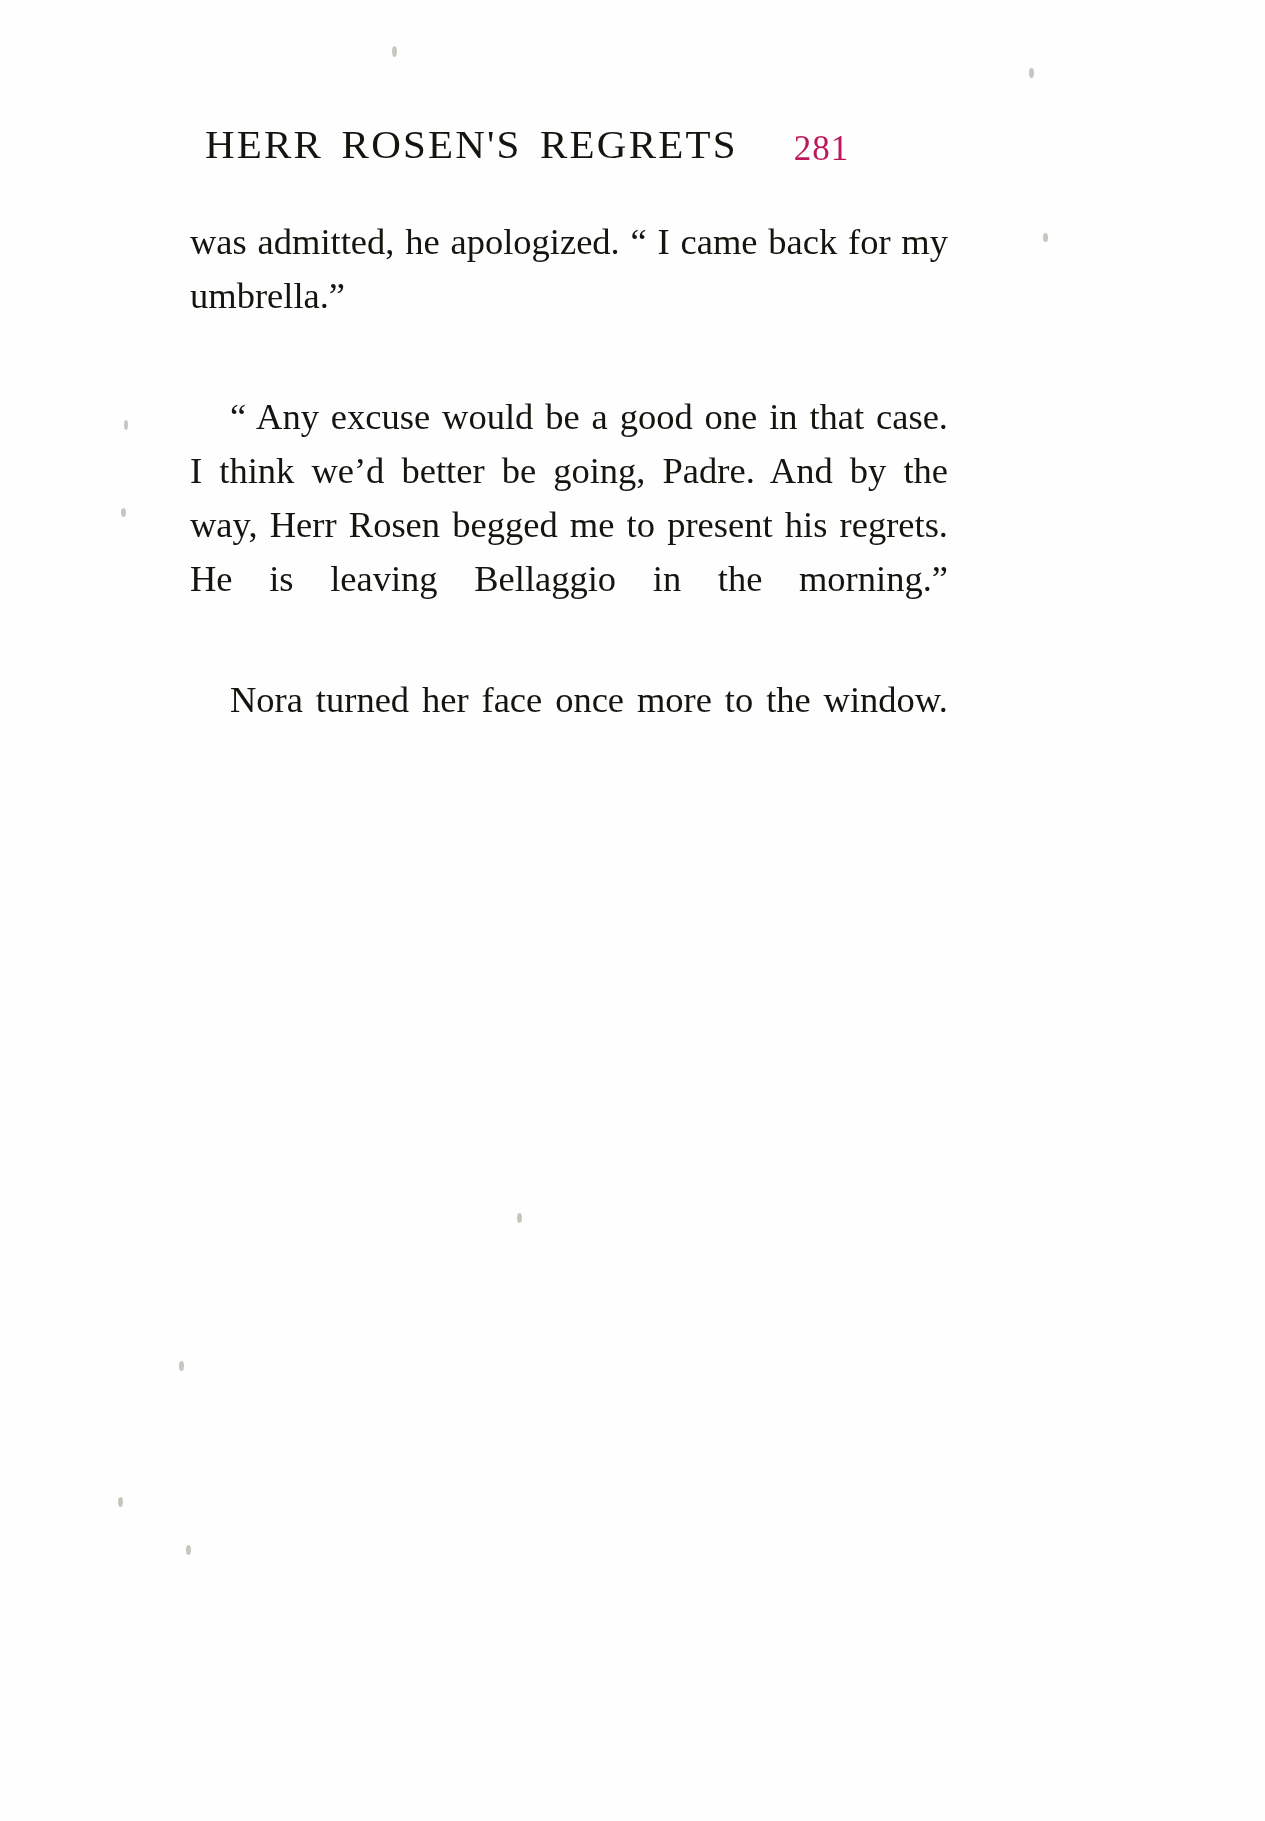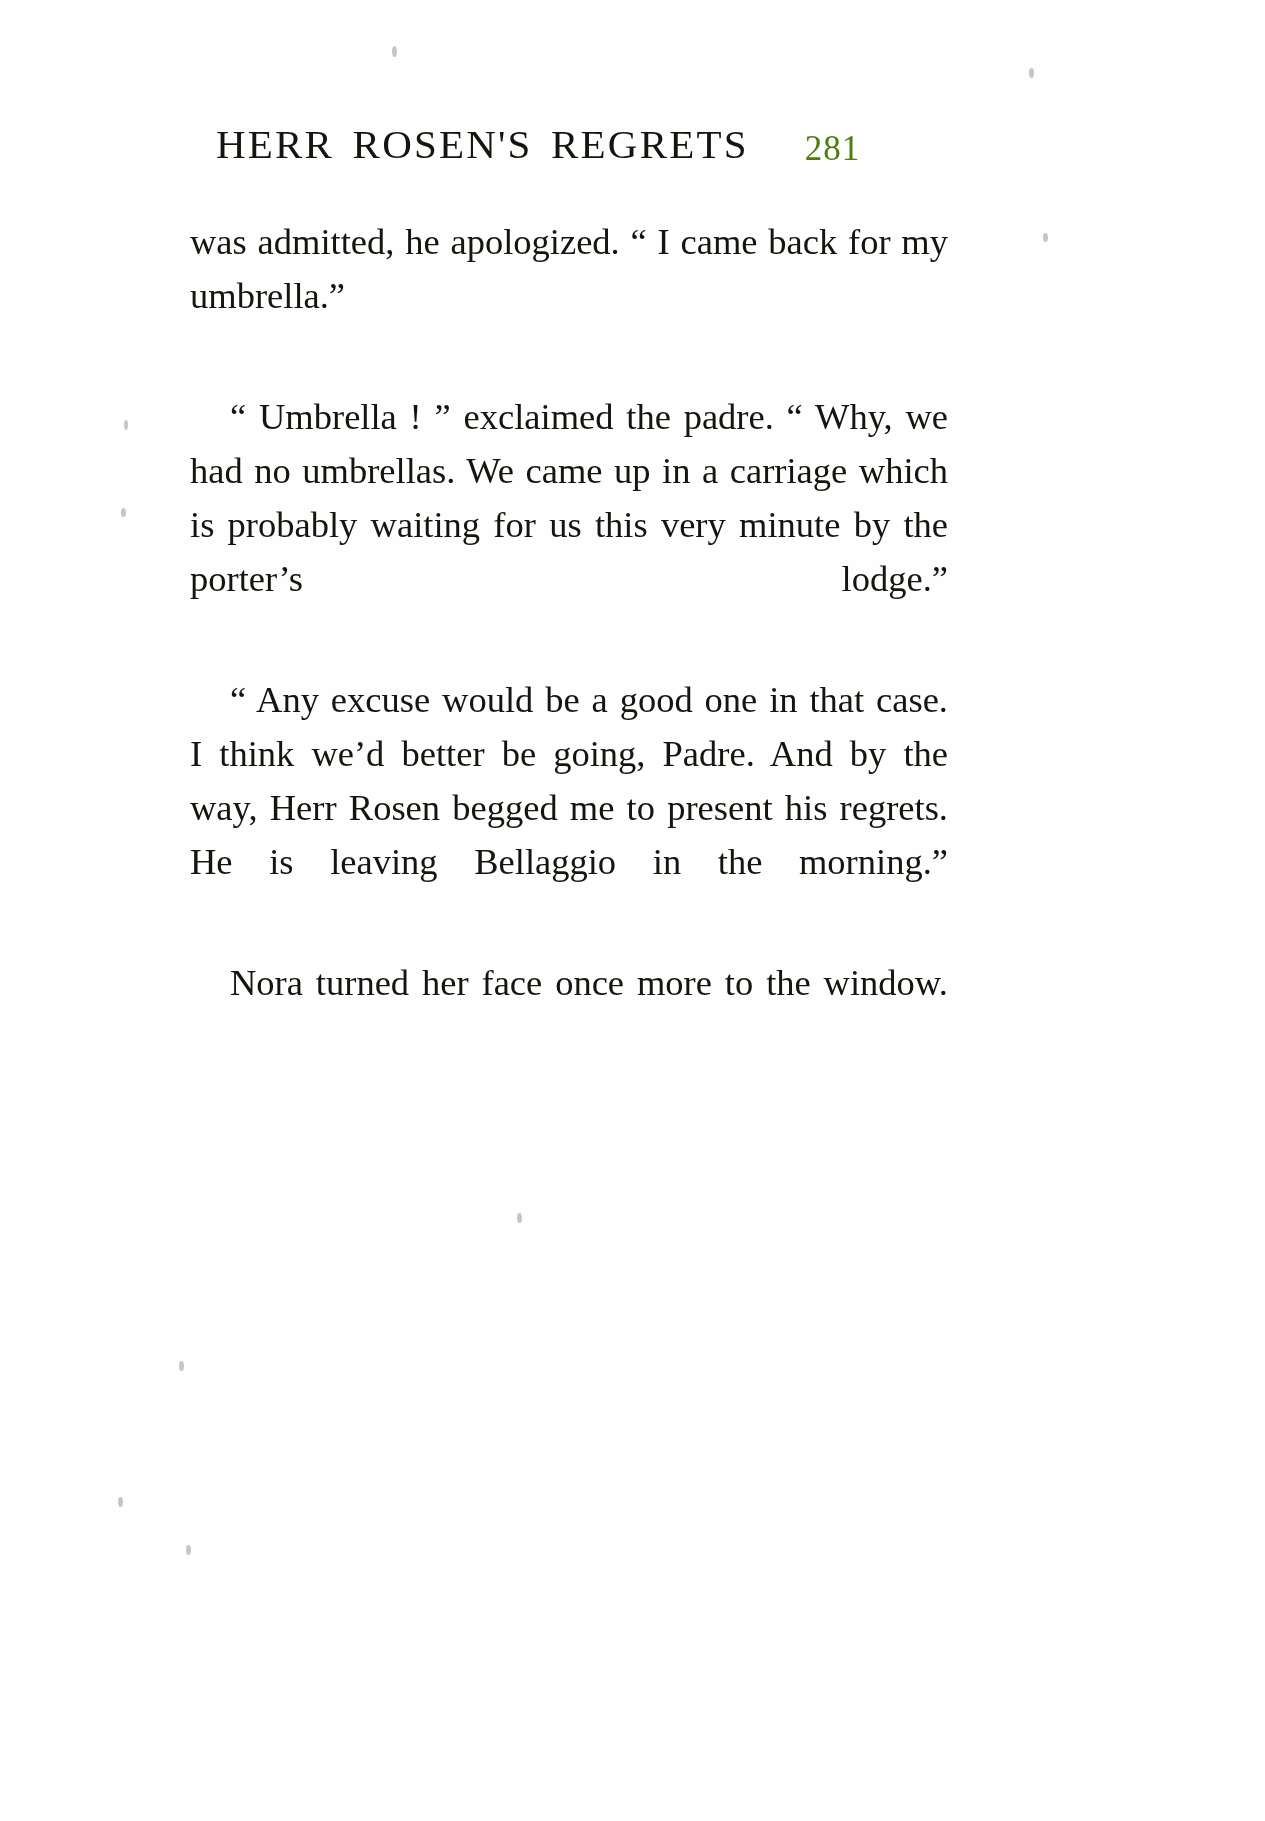--- a/index.html
+++ b/index.html
@@ -18,38 +18,38 @@
   .page {
     position: absolute;
     left: 0;
     top: 0;
     width: 1265px;
     height: 1821px;
     background: #fefefe;
   }
   .header {
     position: absolute;
-    left: 216px;
+    left: 205px;
     top: 120px;
     width: 855px;
     display: flex;
     align-items: baseline;
     justify-content: flex-start;
   }
   .running-title {
     font-size: 41px;
     letter-spacing: 2.2px;
     word-spacing: 6px;
     color: #15150f;
     white-space: nowrap;
   }
   .folio {
     font-size: 35px;
     letter-spacing: 1px;
-    color: #4d7c0f;
+    color: #be185d;
     margin-left: 56px;
     position: relative;
     top: 2px;
   }
   .textblock {
     position: absolute;
     left: 178px;
     top: 203px;
     width: 782px;
   }
@@ -96,18 +96,17 @@
   <div class="speck" style="left:118px; top:1497px; width:5px; height:10px;"></div>
   <div class="speck" style="left:186px; top:1545px; width:5px; height:10px;"></div>
 
   <div class="header">
     <span class="running-title">HERR ROSEN'S REGRETS</span>
     <span class="folio">281</span>
   </div>
 
   <div class="textblock">
     <p class="para noindent">was admitted, he apologized.  “ I came back for my umbrella.”</p>
-    <p class="para indent">“ Umbrella ! ” exclaimed the padre.   “ Why, we had no umbrellas.  We came up in a carriage which is probably waiting for us this very minute by the porter’s lodge.”</p>
     <p class="para indent">“ Any excuse would be a good one in that case.  I think we’d better be going, Padre. And by the way, Herr Rosen begged me to present his regrets.  He is leaving Bellaggio in the morning.”</p>
     <p class="para indent">Nora turned her face once more to the window.</p>
   </div>
 
 </div>
 
 </body></html>

